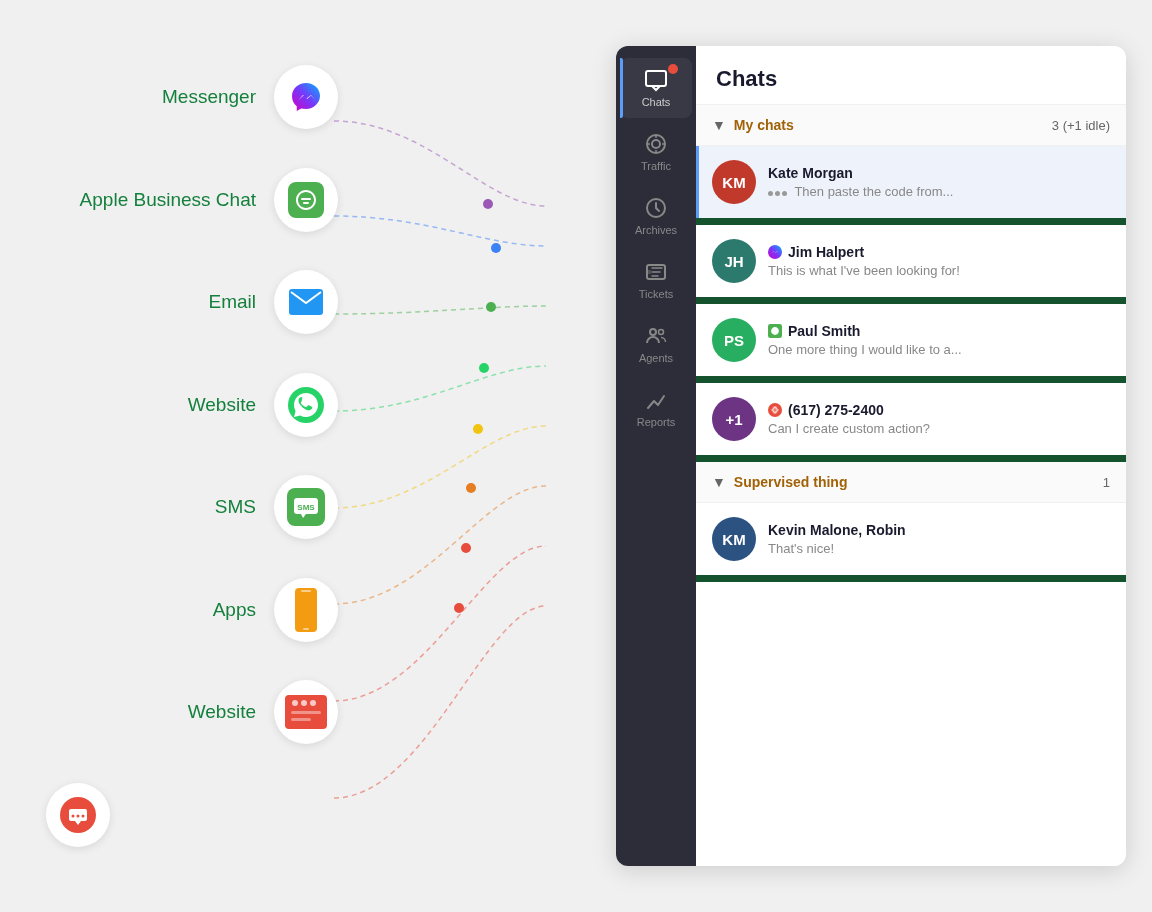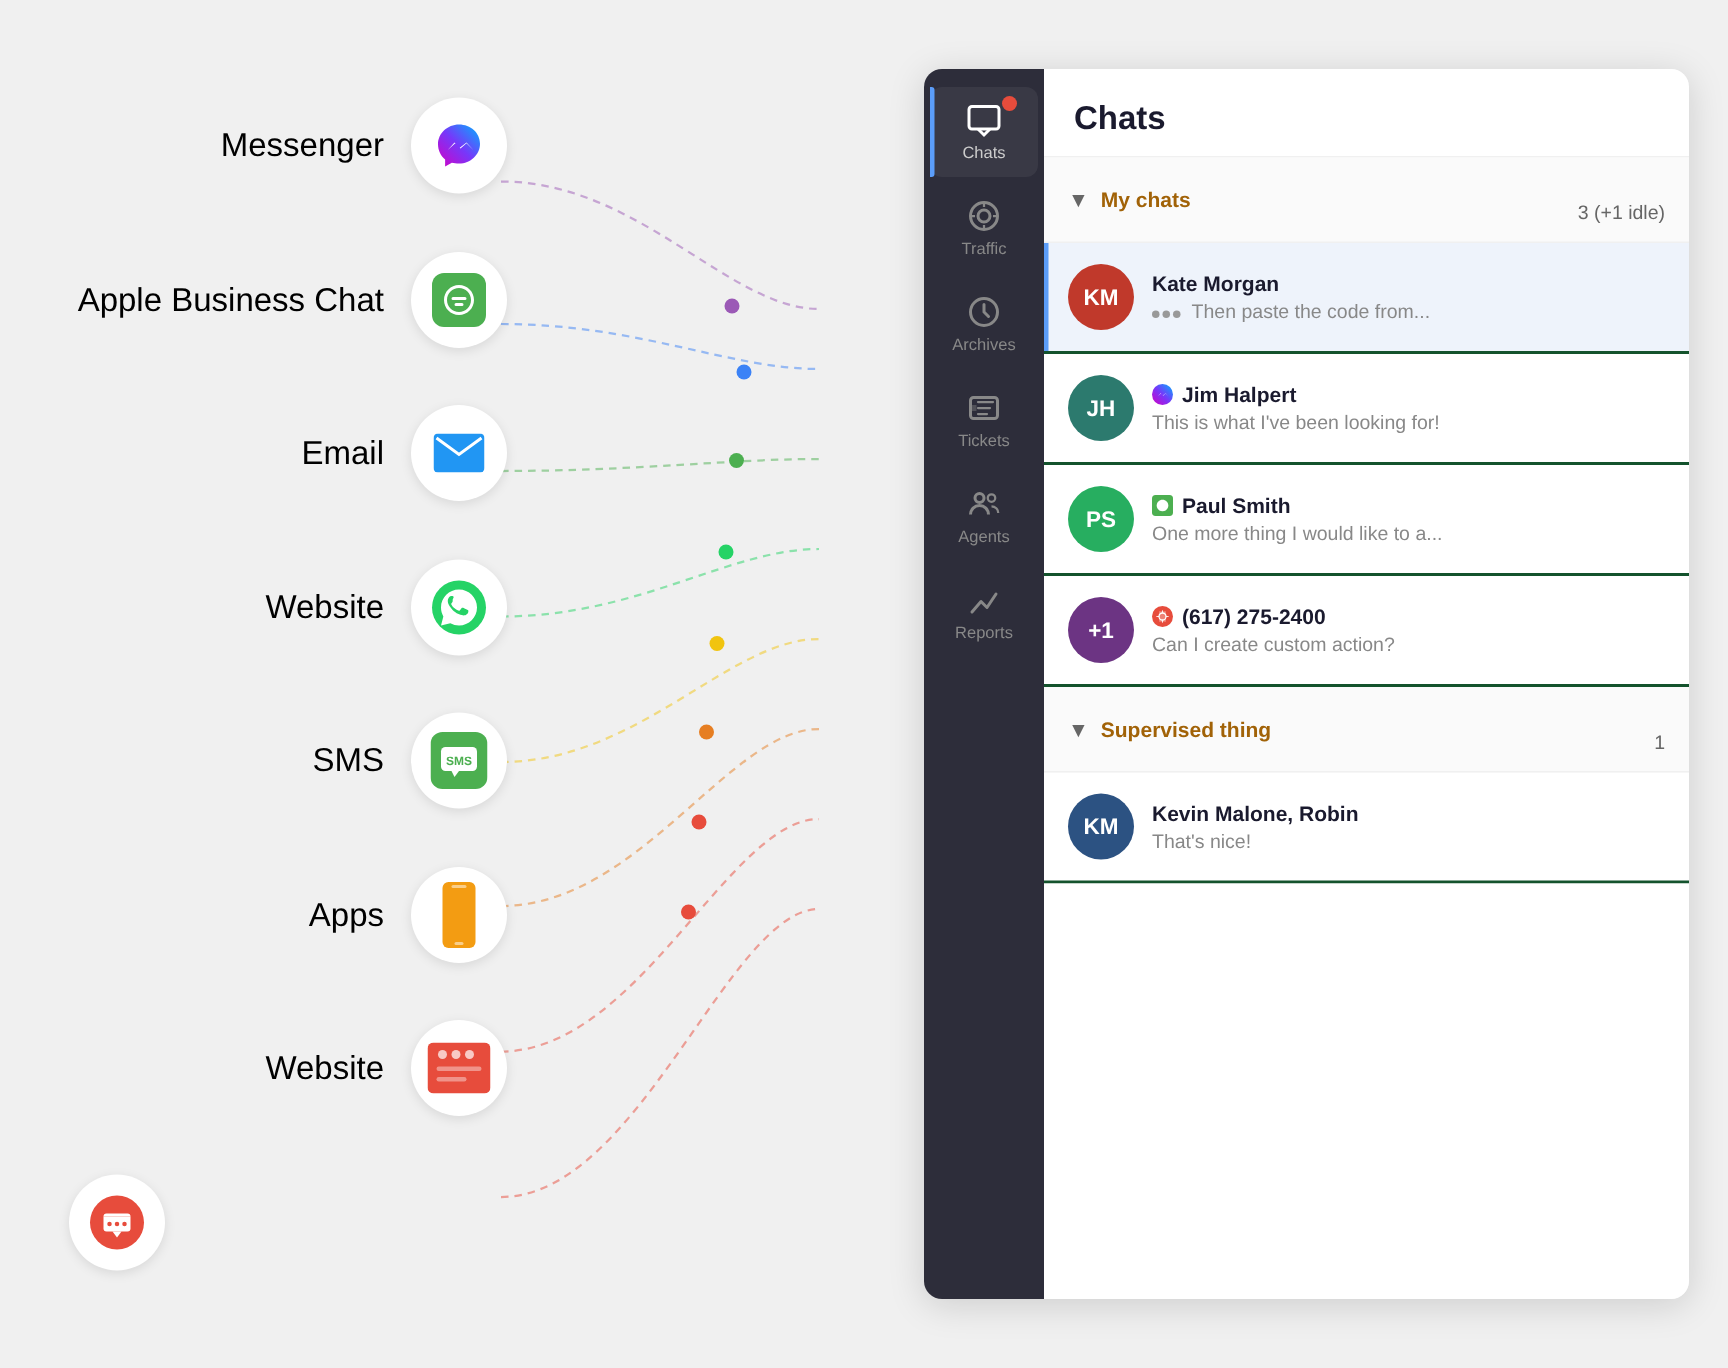--- a/index.html
+++ b/index.html
@@ -33,22 +33,22 @@
       justify-content: space-around;
       padding: 20px 0 20px 20px;
     }
     .channel-item {
       display: flex;
       align-items: center;
       gap: 18px;
       position: relative;
     }
     .channel-label {
-      font-size: 22px;
-      color: #000000;
+      font-size: 19px;
+      color: #15803d;
       width: 210px;
       text-align: right;
       font-weight: 400;
     }
     .channel-icon {
       width: 64px;
       height: 64px;
       border-radius: 50%;
       background: white;
       display: flex;
@@ -158,28 +158,27 @@
     }
     .section-title {
       font-size: 14px;
       font-weight: 600;
       color: #a16207;
       flex: 1;
     }
     .section-count {
       font-size: 13px;
       color: #666;
-      margin-top: 17px;
     }
     .chat-list { overflow-y: auto; }
     .chat-item {
       display: flex;
       align-items: center;
       padding: 14px 16px;
-      border-bottom: 2px solid #14532d;
+      border-bottom: 7px solid #14532d;
       cursor: pointer;
       position: relative;
     }
     .chat-item.active { background: #eef3fb; }
     .active-indicator {
       position: absolute;
       left: 0;
       top: 0;
       bottom: 0;
       width: 3px;

